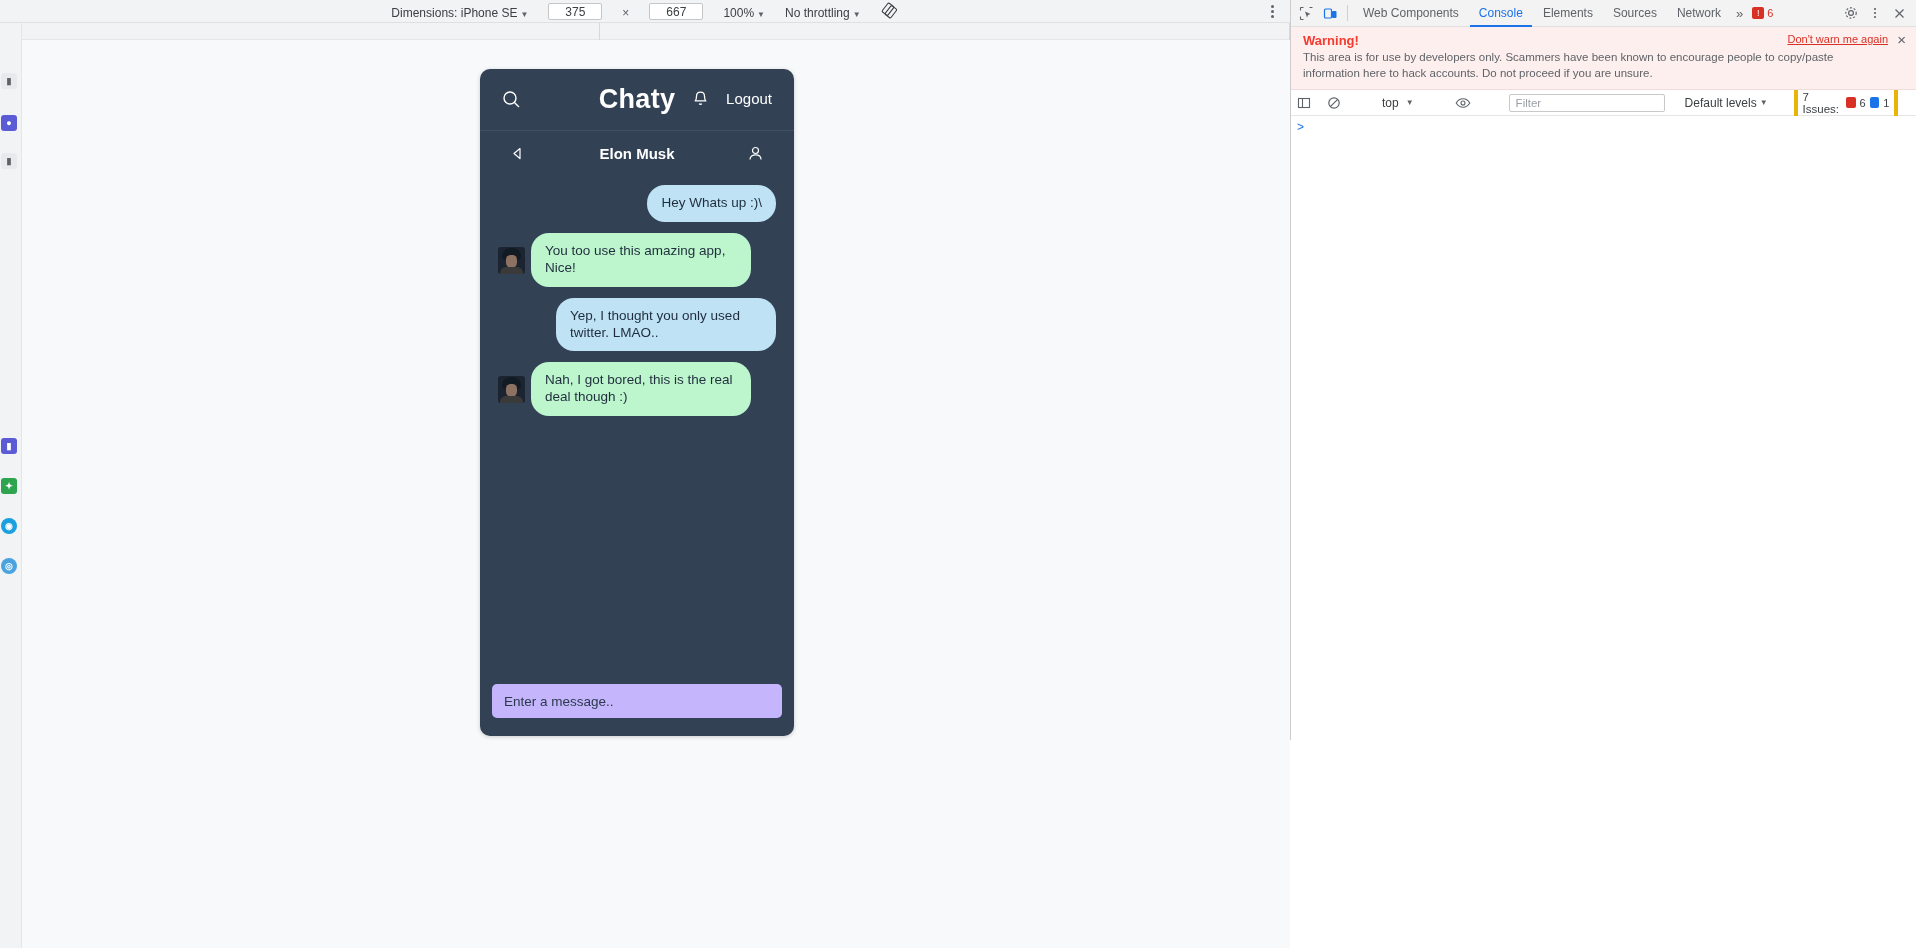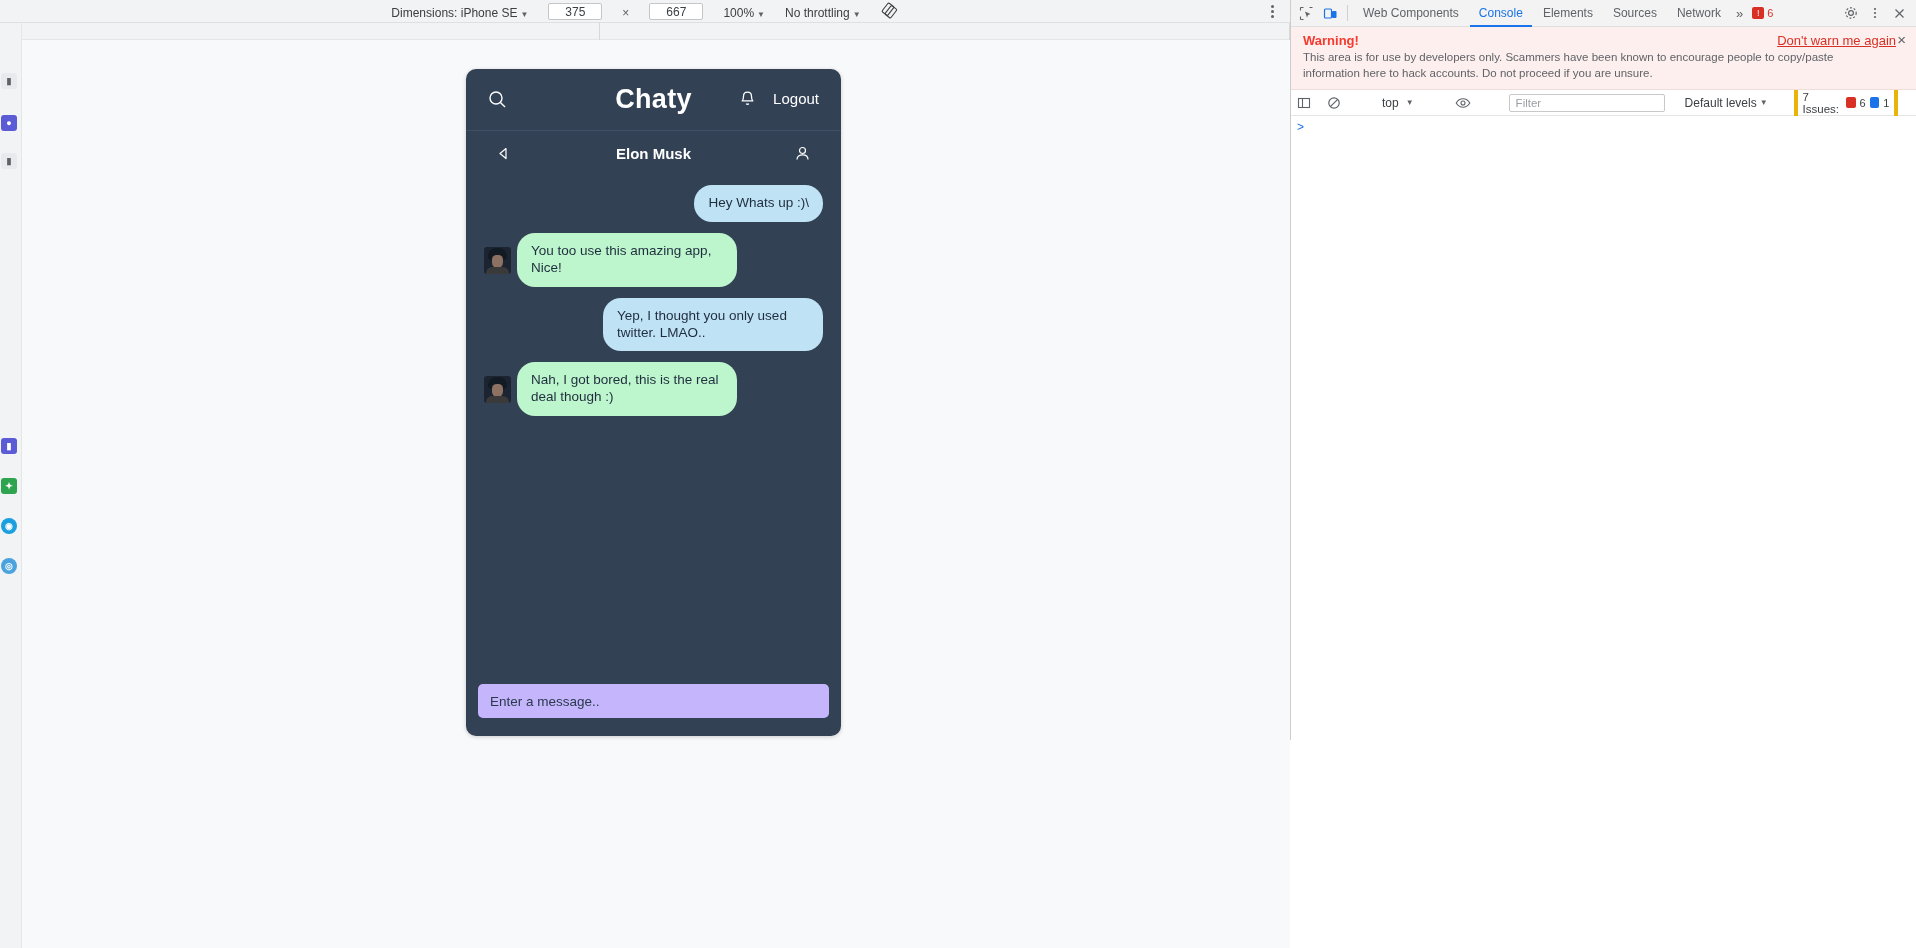--- a/index.html
+++ b/index.html
@@ -41,21 +41,21 @@
   .ruler-row { position: absolute; top: 0; left: 0; right: 0; height: 17px; background: #f1f3f4; border-bottom: 1px solid #e6e6e6; }
   .ruler-seg { position: absolute; top: 0; height: 17px; border-right: 1px solid #d8d8d8; }
 
   
   .ext-strip { position: absolute; left: 0; top: 0; width: 20px; height: 100%; }
   .ext-icon { position: absolute; left: 1px; width: 16px; height: 16px; border-radius: 3px; font-size: 9px; color: #fff;
               display: flex; align-items: center; justify-content: center; font-weight: bold; }
 
   
   .phone {
-    position: absolute; left: 444px; top: 46px; width: 375px; height: 667px;
+    position: absolute; left: 458px; top: 46px; width: 314px; height: 667px;
     background: #334155; border-radius: 10px; overflow: hidden;
     box-shadow: 0 1px 4px rgba(0,0,0,.18);
     display: flex; flex-direction: column;
   }
   .app-header {
     height: 62px; min-height: 62px; display: flex; align-items: center;
     padding: 0 22px; color: #fff; position: relative;
     border-bottom: 1px solid #3f4f66;
   }
   .app-title {
@@ -118,21 +118,21 @@
   .dt-right-icons { margin-left: auto; display: flex; align-items: center; gap: 2px; padding-right: 6px; }
   .chev { color: #5f6368; font-size: 13px; padding: 0 4px; cursor: pointer; }
   .issue-chip { display: flex; align-items: center; gap: 3px; cursor: pointer; padding: 0 3px; }
   .err-badge { width: 12px; height: 12px; background: #d93025; color: #fff; border-radius: 2px;
                font-size: 9px; display: flex; align-items: center; justify-content: center; }
   .chip-num { color: #d93025; font-size: 11px; }
 
   .warn-banner { background: #fdefee; position: relative; padding: 6px 30px 8px 12px; border-bottom: 1px solid #f0dcdb; }
   .warn-title { color: #f53a2f; font-weight: bold; font-size: 13px; margin-bottom: 2px; }
   .warn-text { color: #5f6368; font-size: 11.5px; line-height: 1.35; max-width: 540px; }
-  .warn-link { position: absolute; right: 20px; top: 6px; color: #d93025; font-size: 13px;
+  .warn-link { position: absolute; right: 28px; top: 6px; color: #d93025; font-size: 11px;
                text-decoration: underline; cursor: pointer; }
   .warn-close { position: absolute; right: 10px; top: 5px; color: #5f6368; font-size: 15px; cursor: pointer; line-height: 1; }
 
   .console-toolbar { height: 26px; min-height: 26px; display: flex; align-items: center;
                      gap: 16px; padding: 0 6px; background: #fff; border-bottom: 1px solid #e6e6e6; }
   .ct-icon { width: 20px; height: 20px; display:flex; align-items:center; justify-content:center; cursor:pointer; }
   .ct-sep { width: 1px; height: 15px; background: #dadada; margin: 0 3px; }
   .ctx-select { display: flex; align-items: center; gap: 4px; cursor: pointer; color: #3c4043; padding: 0 3px; }
   .filter-input { flex: 0 0 auto; width: 156px; height: 18px; border: 1px solid #c9c9c9; border-radius: 2px;
                   padding: 0 6px; font-size: 11.5px; color: #3c4043; font-family: "Liberation Sans", sans-serif; background: #fff; }

